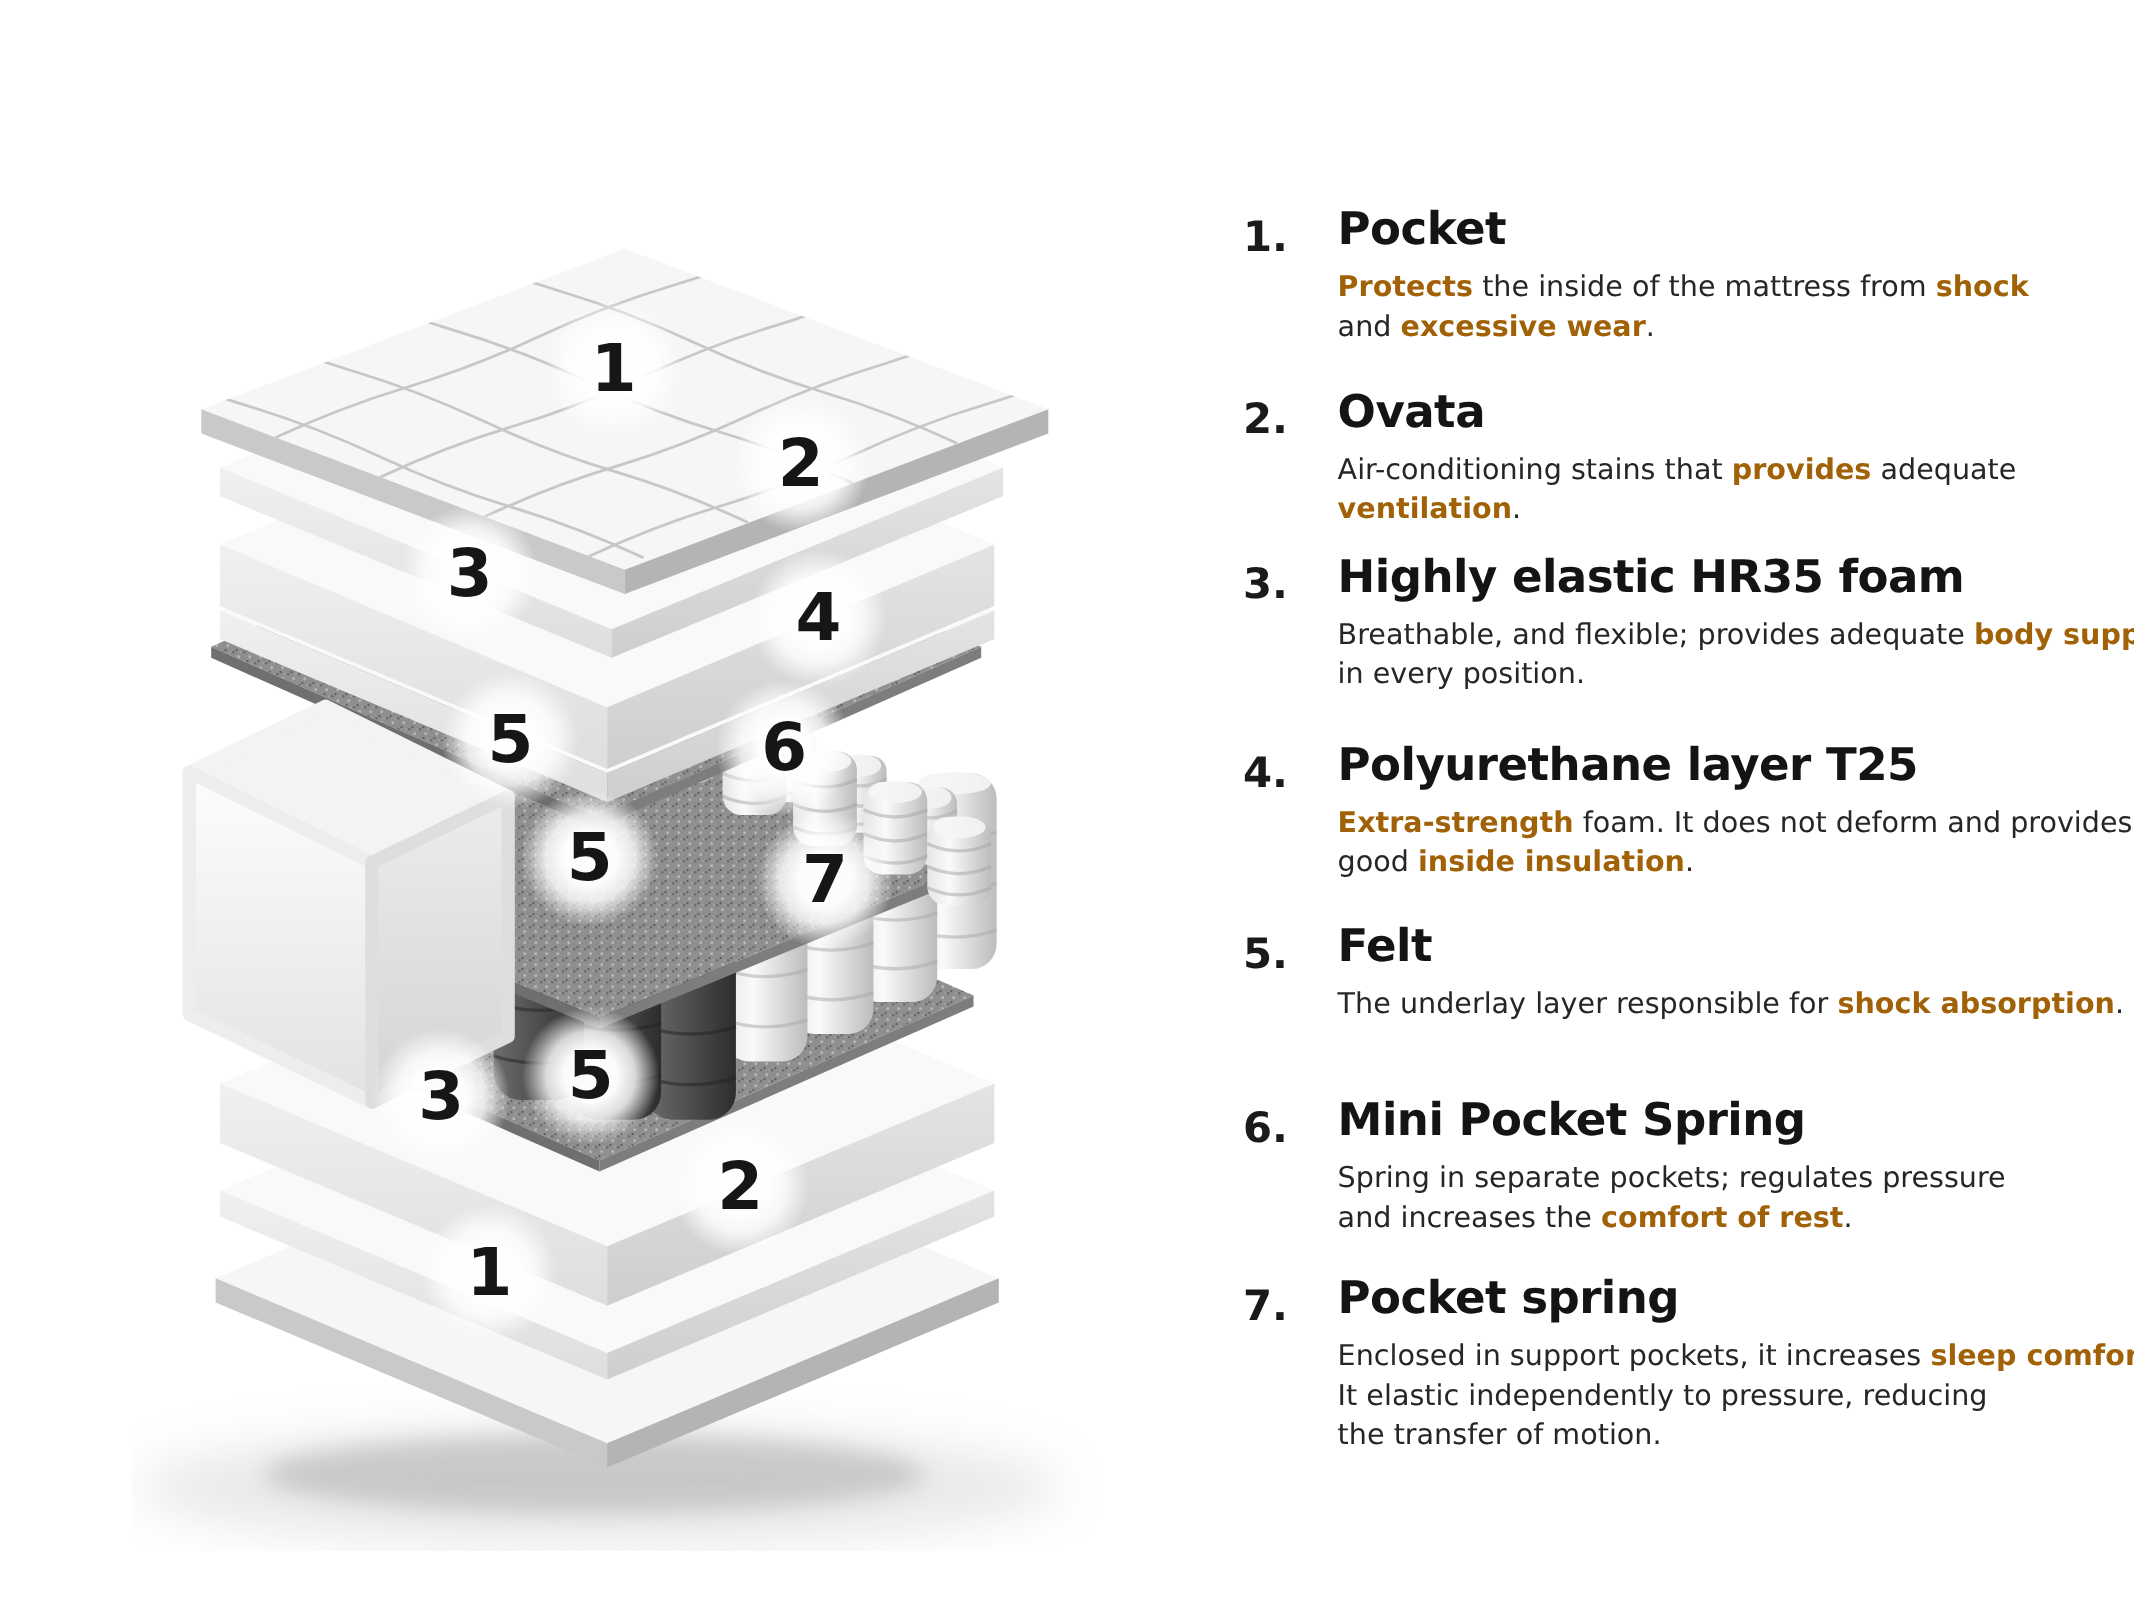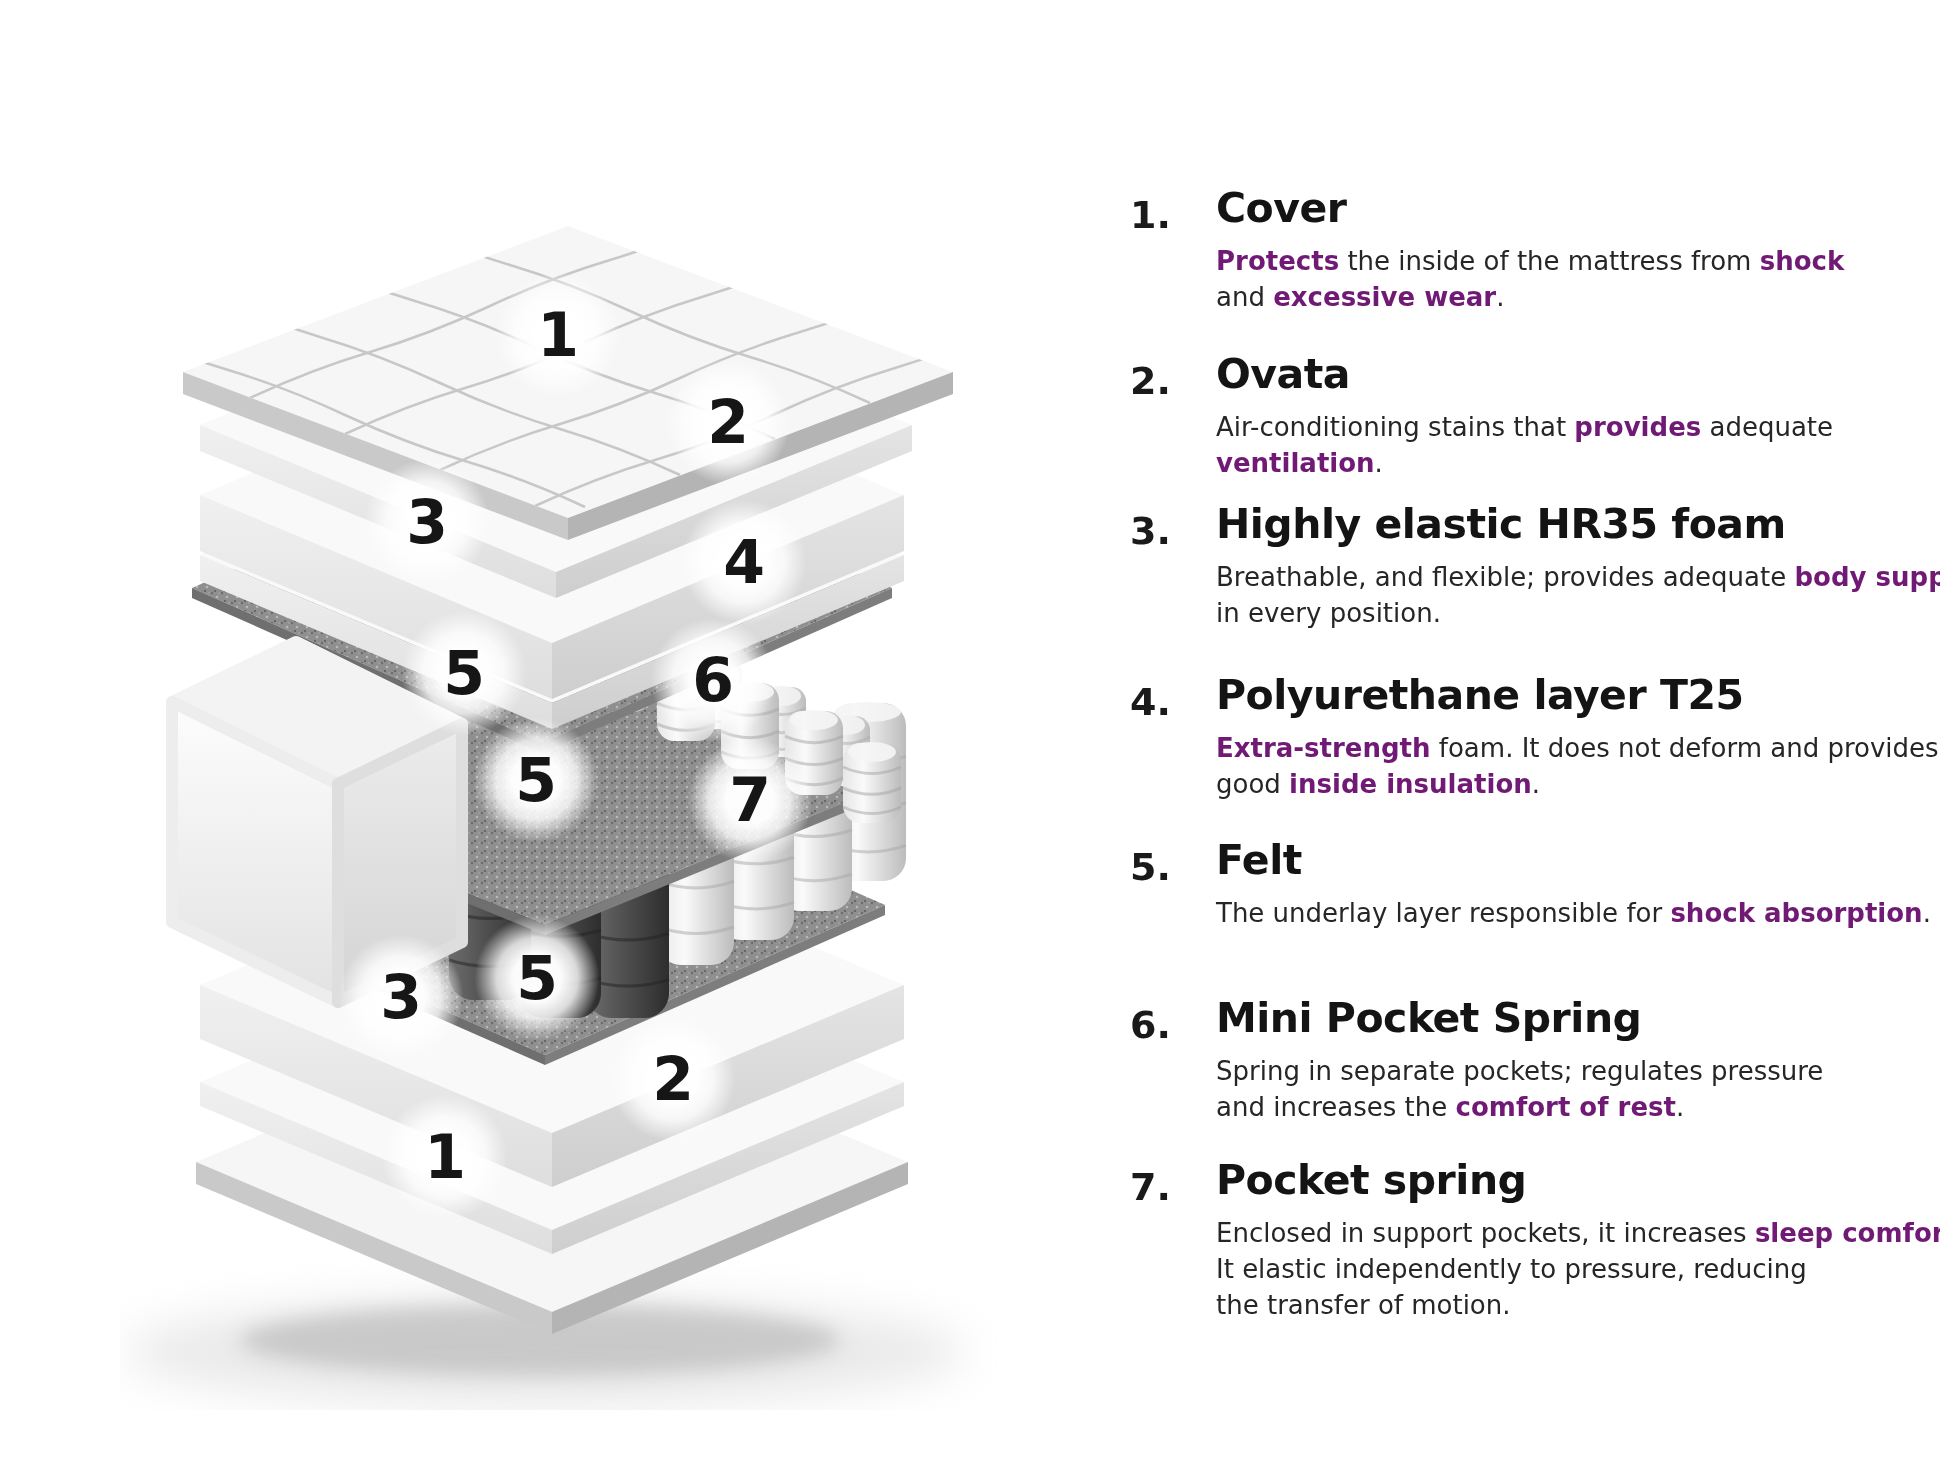--- a/index.html
+++ b/index.html
@@ -9,21 +9,21 @@
   
   .badge{position:absolute;width:130px;height:130px;margin-left:-65px;margin-top:-65px;
          border-radius:50%;display:flex;align-items:center;justify-content:center;
          background:radial-gradient(circle,rgba(255,255,255,0.98) 0 26%,rgba(255,255,255,0.8) 44%,rgba(255,255,255,0) 68%);
          font-weight:700;font-size:60px;color:#161616;line-height:1;}
   
   .legend-item{position:absolute;left:1130px;display:flex;align-items:flex-start;}
   .legend-num{width:86px;font-weight:700;font-size:38px;padding-top:7px;color:#1a1a1a;}
   .legend-title{font-weight:700;font-size:41px;letter-spacing:-0.5px;color:#141414;line-height:1.1;}
   .legend-desc{margin-top:12px;font-size:26px;line-height:36px;color:#262626;white-space:nowrap;}
-  .legend-desc .b{font-weight:700;color:#701a75;}
+  .legend-desc .b{font-weight:700;color:#a16207;}
 </style>
 </head>
 <body>
 
 <div id="stage">
   <svg id="mattress-svg" viewBox="120 180 900 1230" xmlns="http://www.w3.org/2000/svg">
       <defs>
   <linearGradient id="gL" x1="0" y1="0" x2="0" y2="1">
           <stop offset="0" stop-color="#f0f0f0"></stop>
           <stop offset="1" stop-color="#dedede"></stop>
@@ -290,21 +290,21 @@
       <div class="badge" style="left: 750px; top: 800px;">7</div>
       <div class="badge" style="left: 537px; top: 978px;">5</div>
       <div class="badge" style="left: 401px; top: 997px;">3</div>
       <div class="badge" style="left: 673px; top: 1079px;">2</div>
       <div class="badge" style="left: 445px; top: 1157px;">1</div>
     </div>
   <div id="legend">
       <div class="legend-item" style="top: 186px;">
         <div class="legend-num">1.</div>
         <div>
-          <div class="legend-title">Cover</div>
+          <div class="legend-title">Pocket</div>
           <div class="legend-desc"><span class="b">Protects</span><span> the inside of the mattress from </span><span class="b">shock</span><br><span>and </span><span class="b">excessive wear</span><span>.</span></div>
         </div>
       </div>
       <div class="legend-item" style="top: 352px;">
         <div class="legend-num">2.</div>
         <div>
           <div class="legend-title">Ovata</div>
           <div class="legend-desc"><span>Air-conditioning stains that </span><span class="b">provides</span><span> adequate</span><br><span class="b">ventilation</span><span>.</span></div>
         </div>
       </div>

